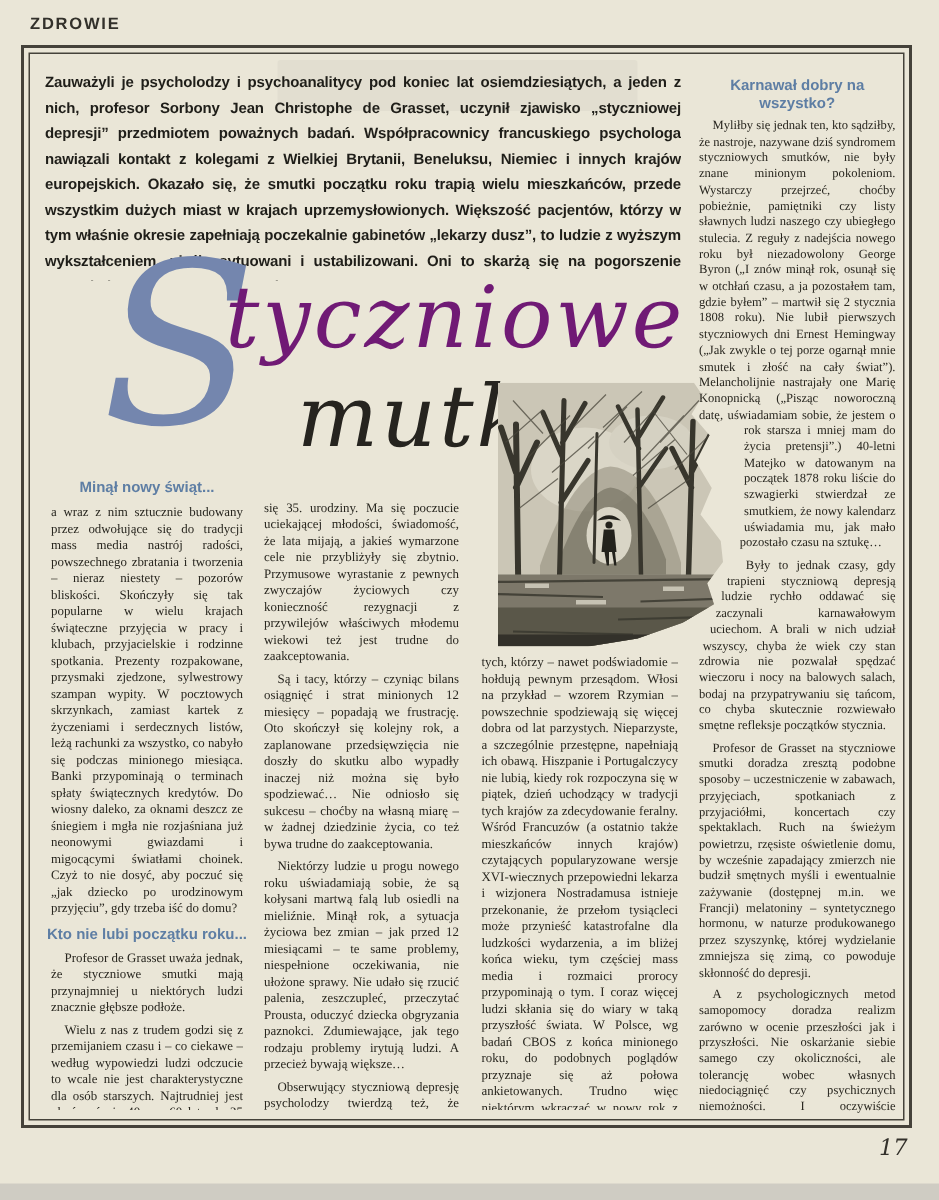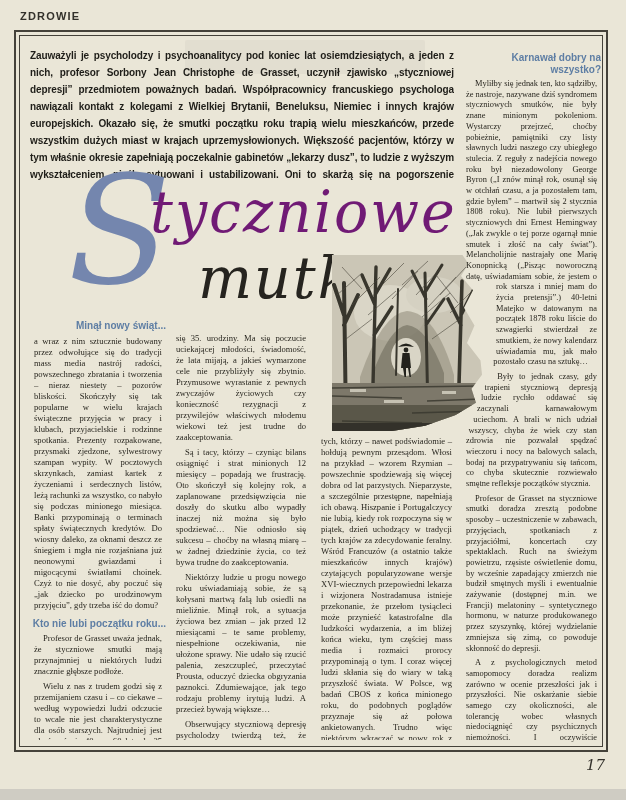--- a/index.html
+++ b/index.html
@@ -49,21 +49,21 @@
   
   .col{
     position:absolute;text-align:justify;overflow:hidden;
     font-size:8.6px;line-height:11px;color:#28261f;
   }
   .col p{margin:4px;}
   .col p.indent{text-indent:9px;}
   .colhead{
     margin:7px 0 3px 0;
     font:bold 10px/11.5px "Liberation Sans",sans-serif;
-    color:#5e7ea4;text-align:right;
+    color:#5e7ea4;text-align:center;
   }
   .colhead.first{margin-top:0;}
   .col1{left:30px;top:320px;width:136px;height:420px;}
   .col2{left:172px;top:329px;width:138px;height:411px;}
   .col3{left:317px;top:432px;width:139px;height:308px;}
   .col4{left:462px;top:52px;width:139px;height:692px;font-size:8.4px;line-height:10.7px;}
   .wrapcut{
     float:left;width:30px;height:148px;
     shape-outside:polygon(0 0,100% 0,100% 45%,55% 72%,20% 92%,0 100%);
   }

